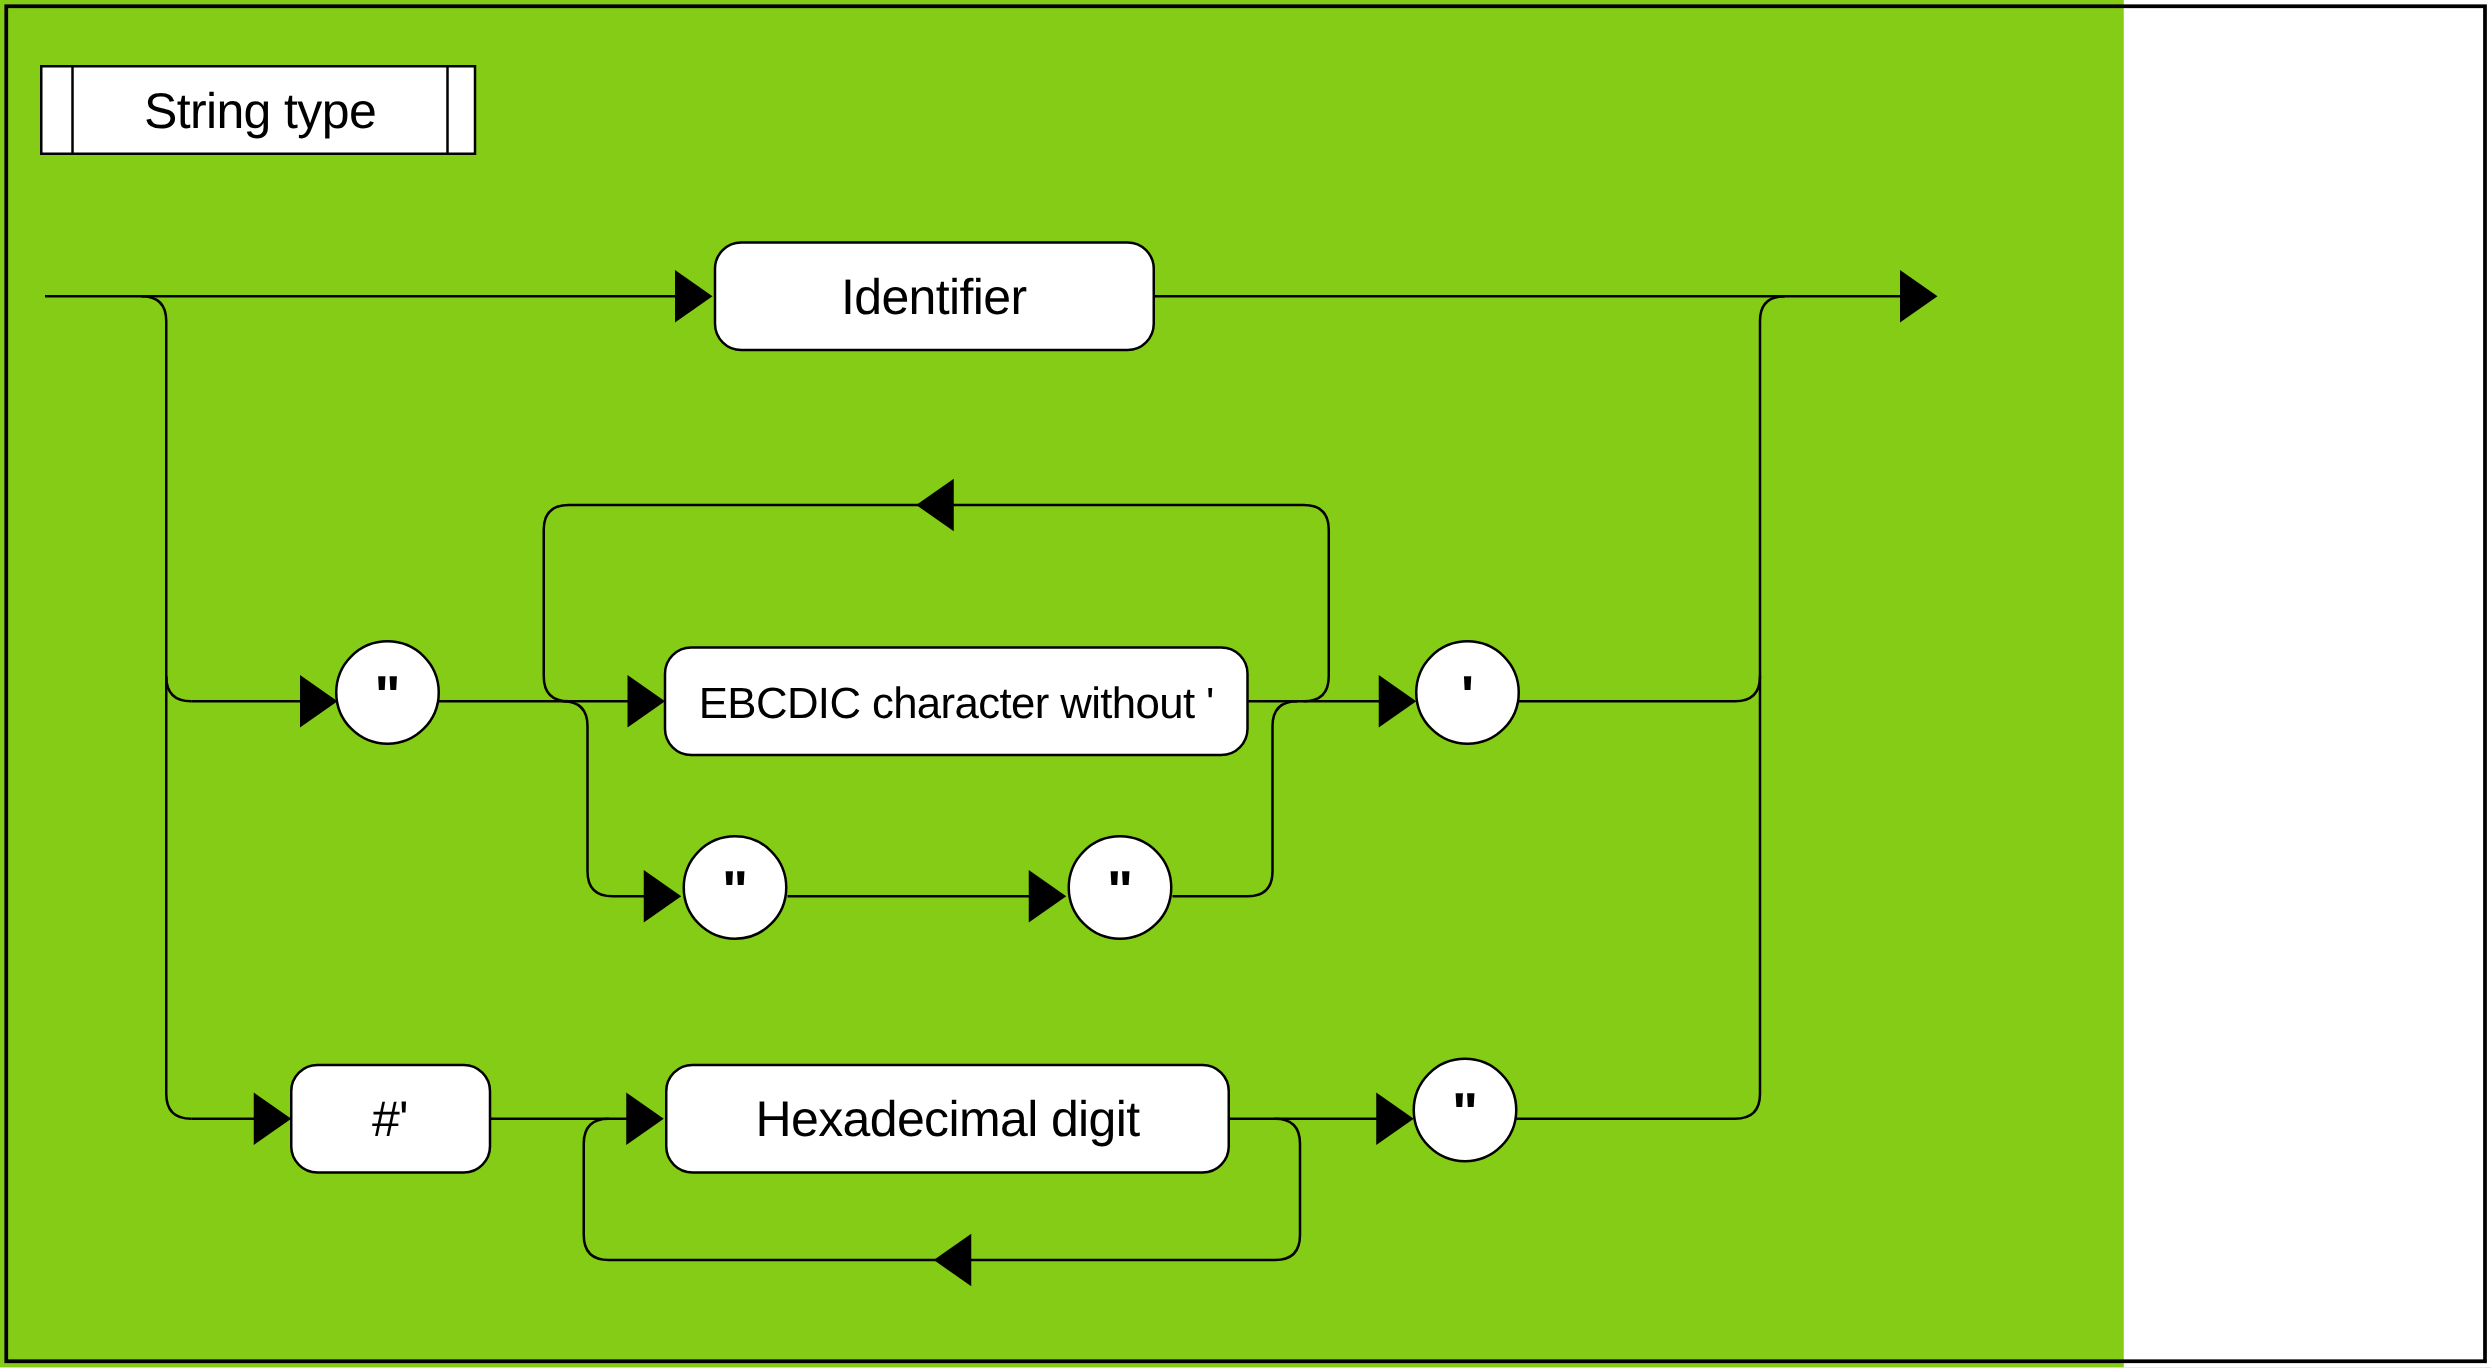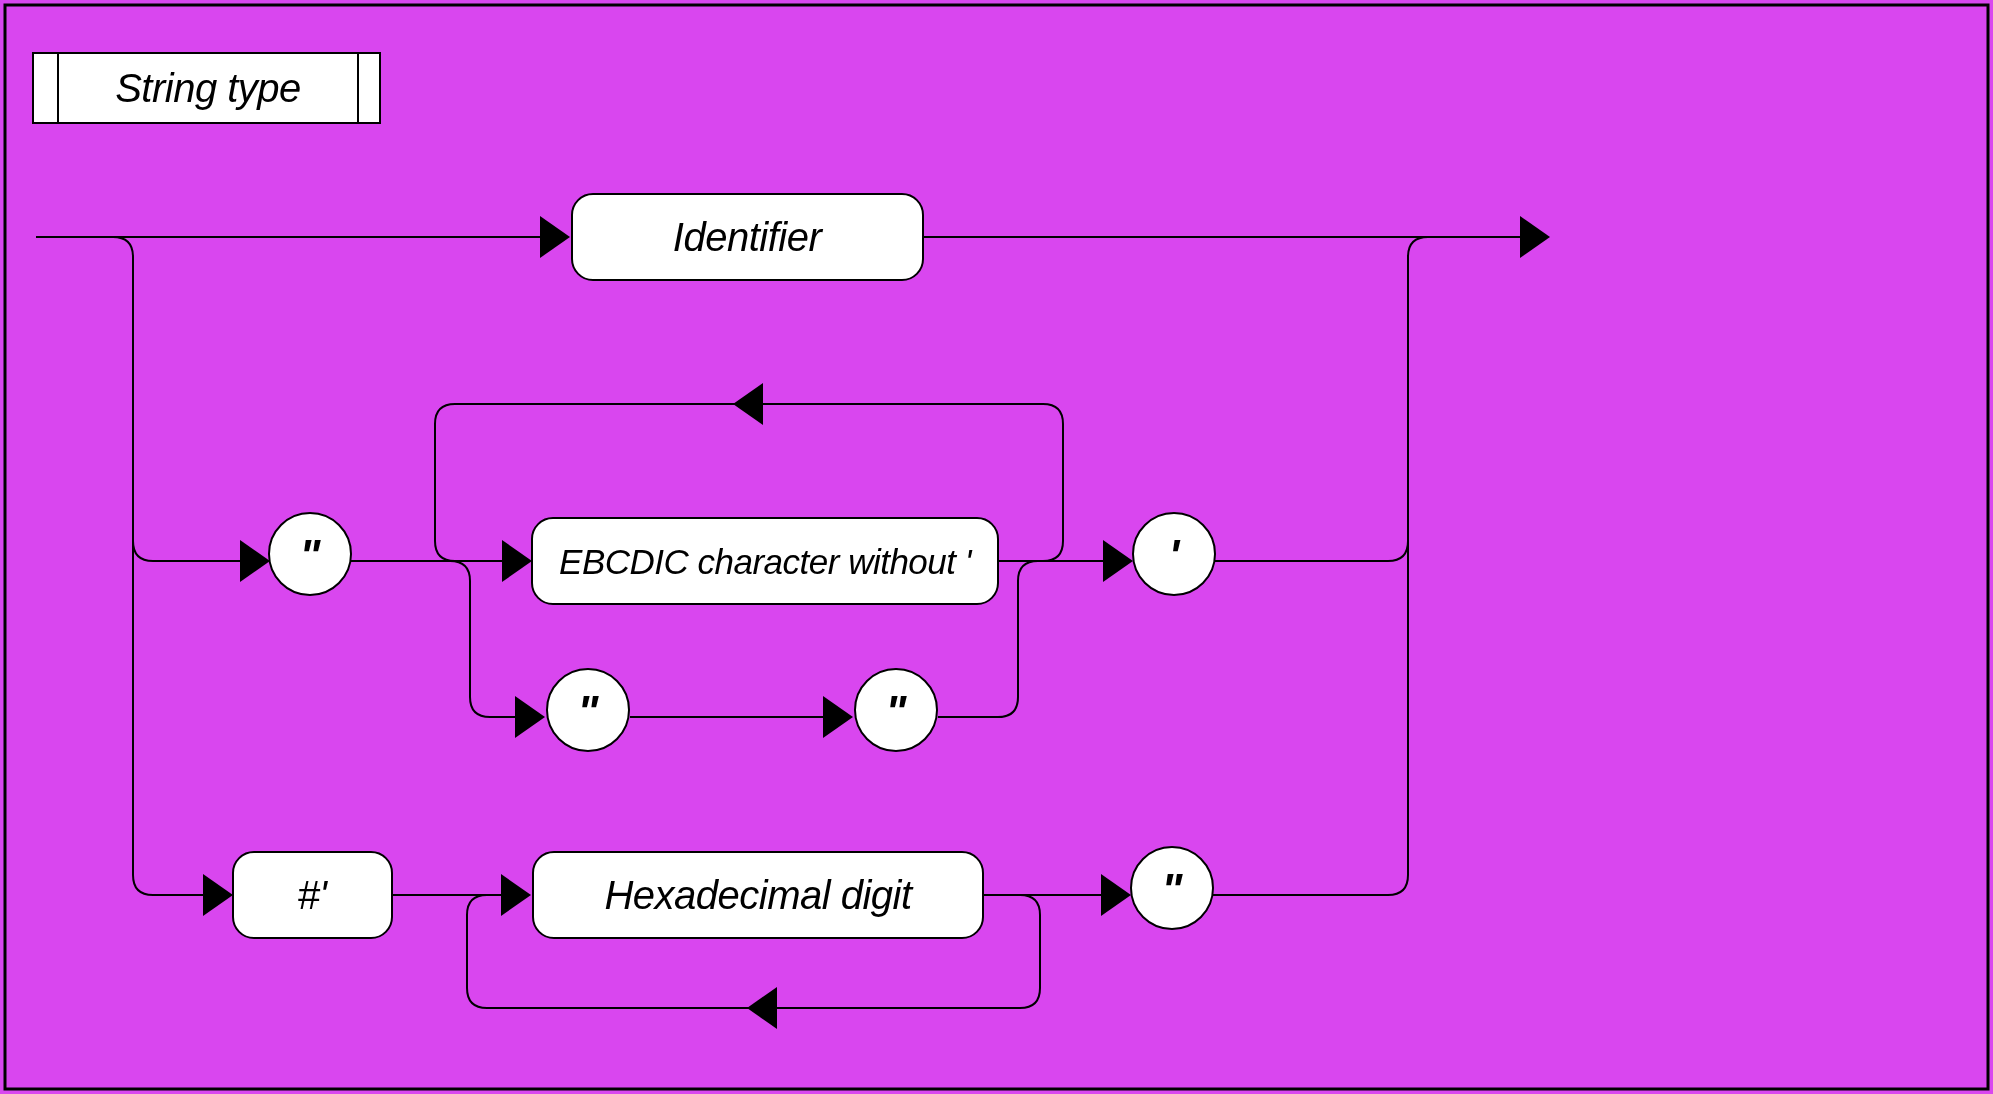--- a/index.html
+++ b/index.html
@@ -2,25 +2,24 @@
 <html><head>
 <meta charset="utf-8">
 <style>
   html, body {
     margin: 0;
     padding: 0;
     background: #ffffff;
   }
   .stage {
     position: relative;
-    width: 1993px;
+    width: 1699px;
     height: 1094px;
-    background: #d946ef;
+    background: #84cc16;
     font-family: "Liberation Sans", sans-serif;
-    font-style: italic;
   }
   svg { display: block; }
   .rail {
     fill: none;
     stroke: #000000;
     stroke-width: 2;
   }
   .frame {
     fill: none;
     stroke: #000000;

